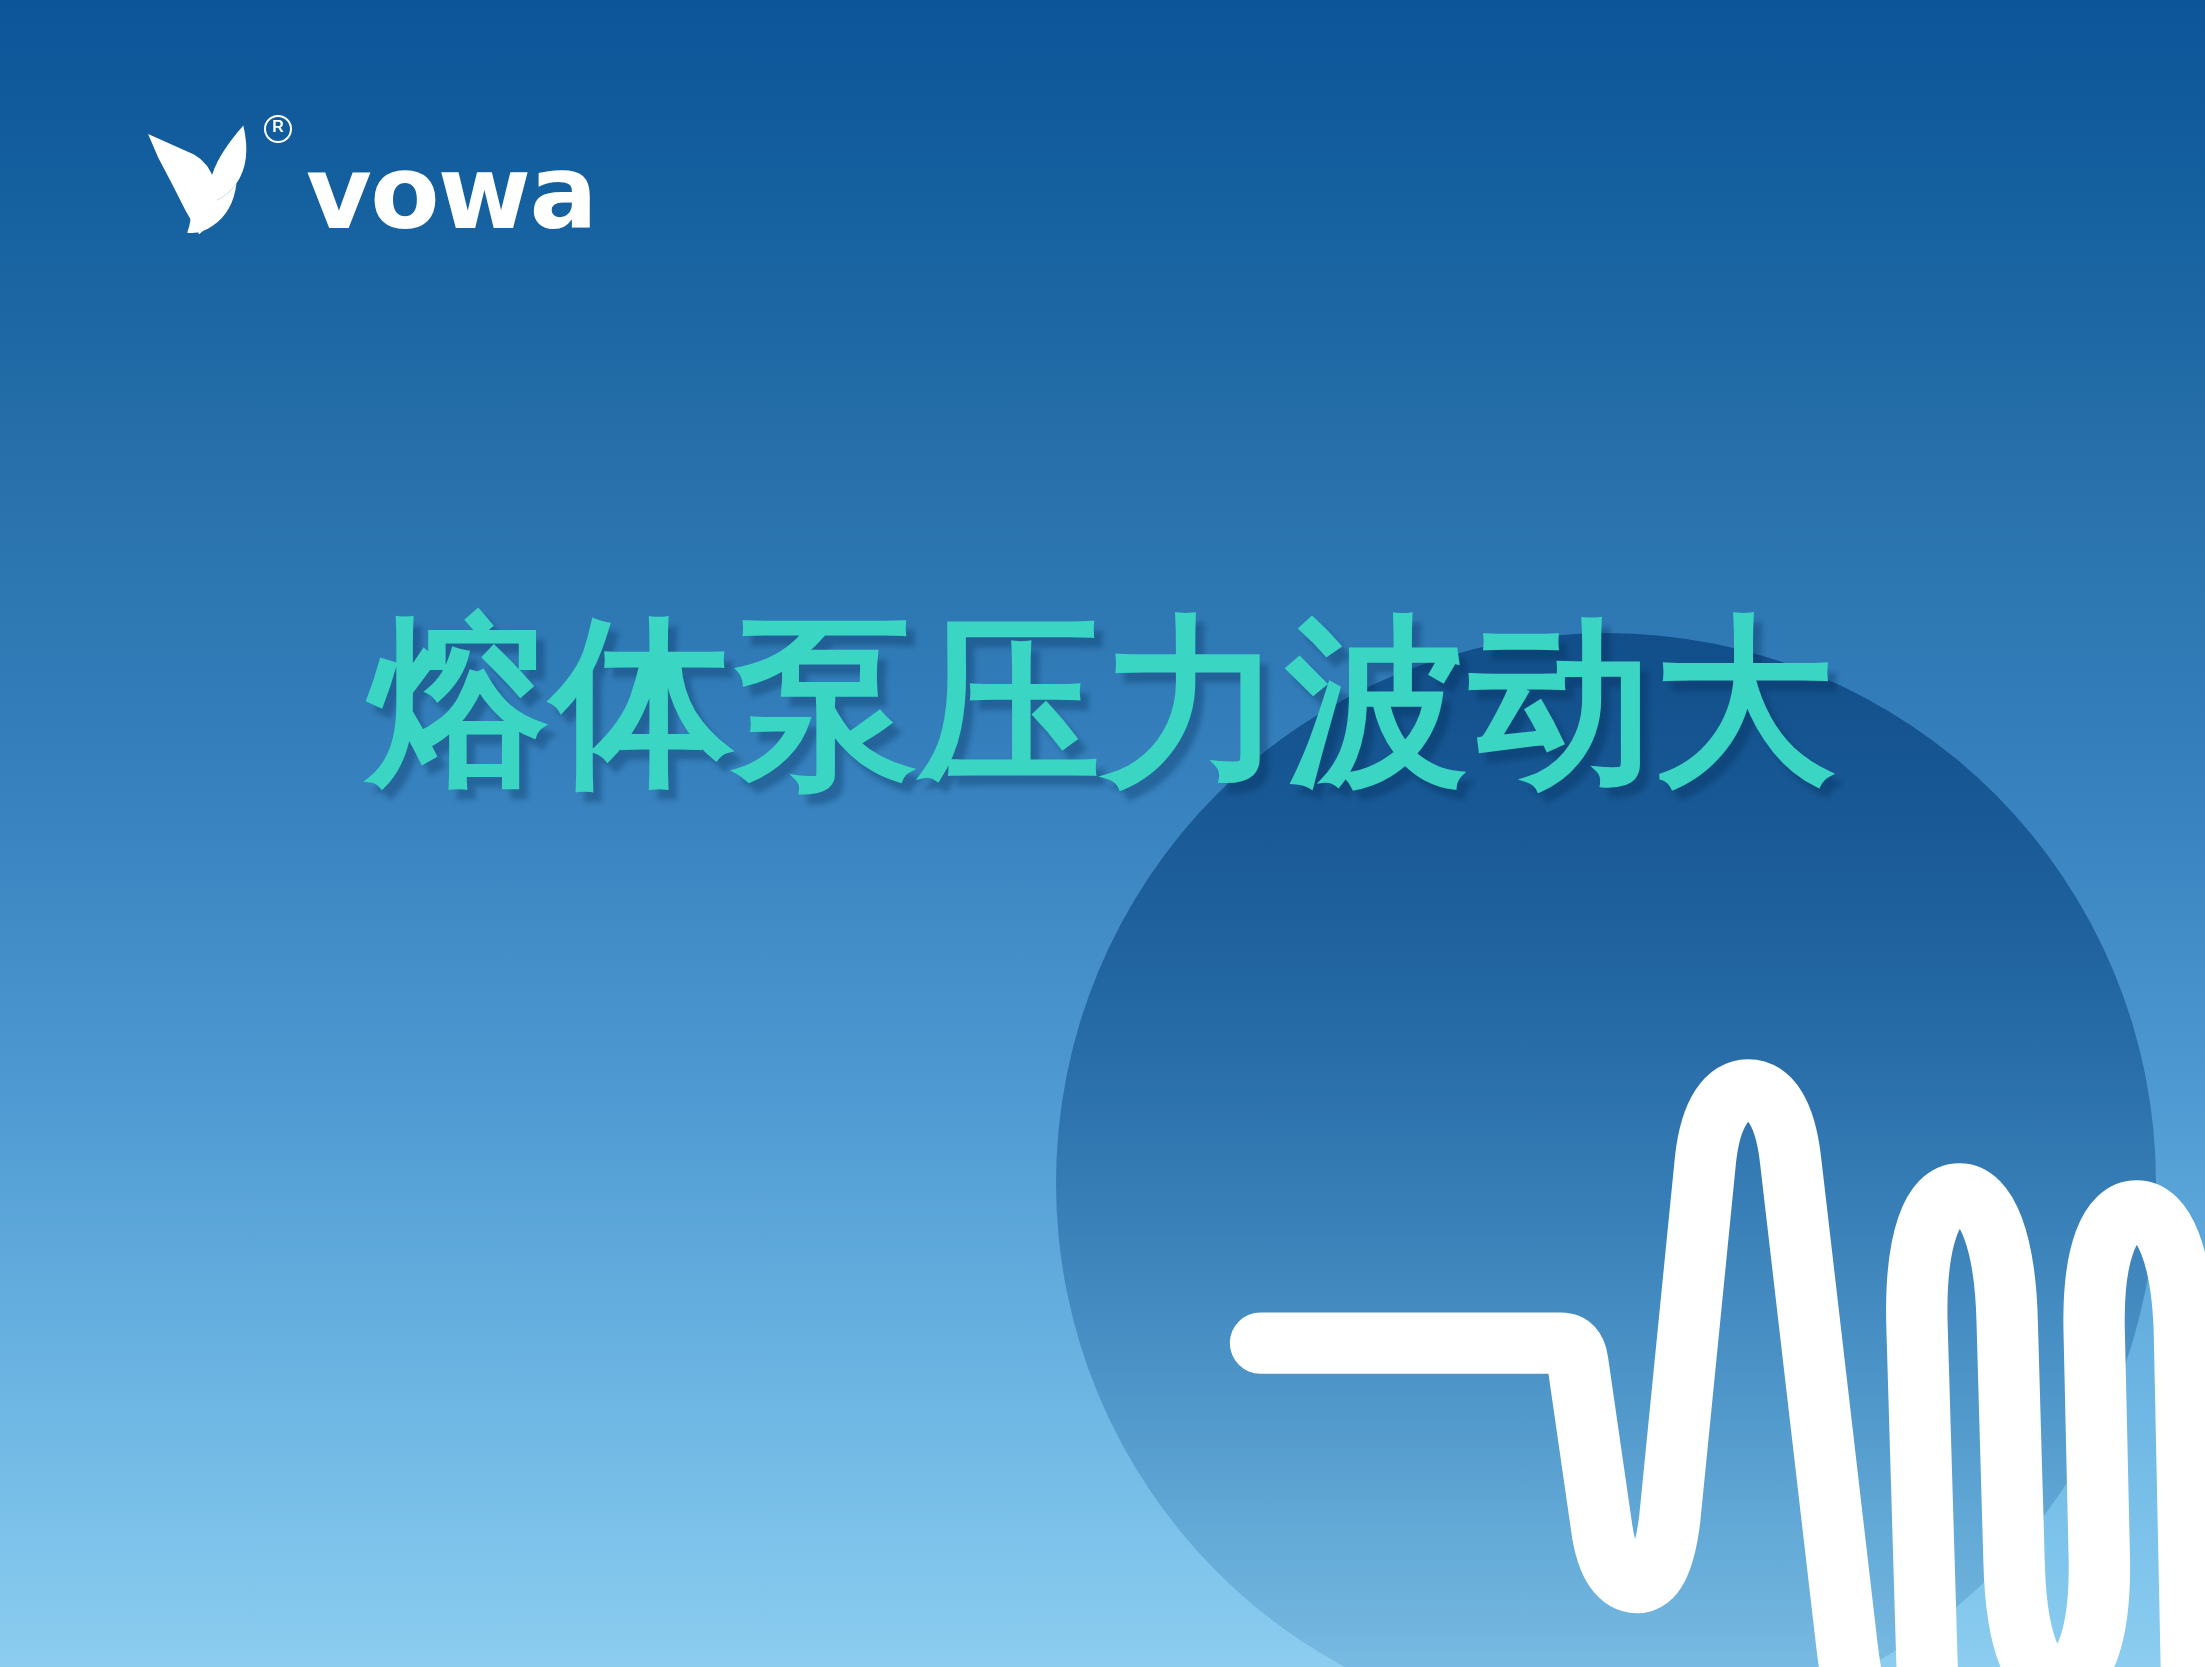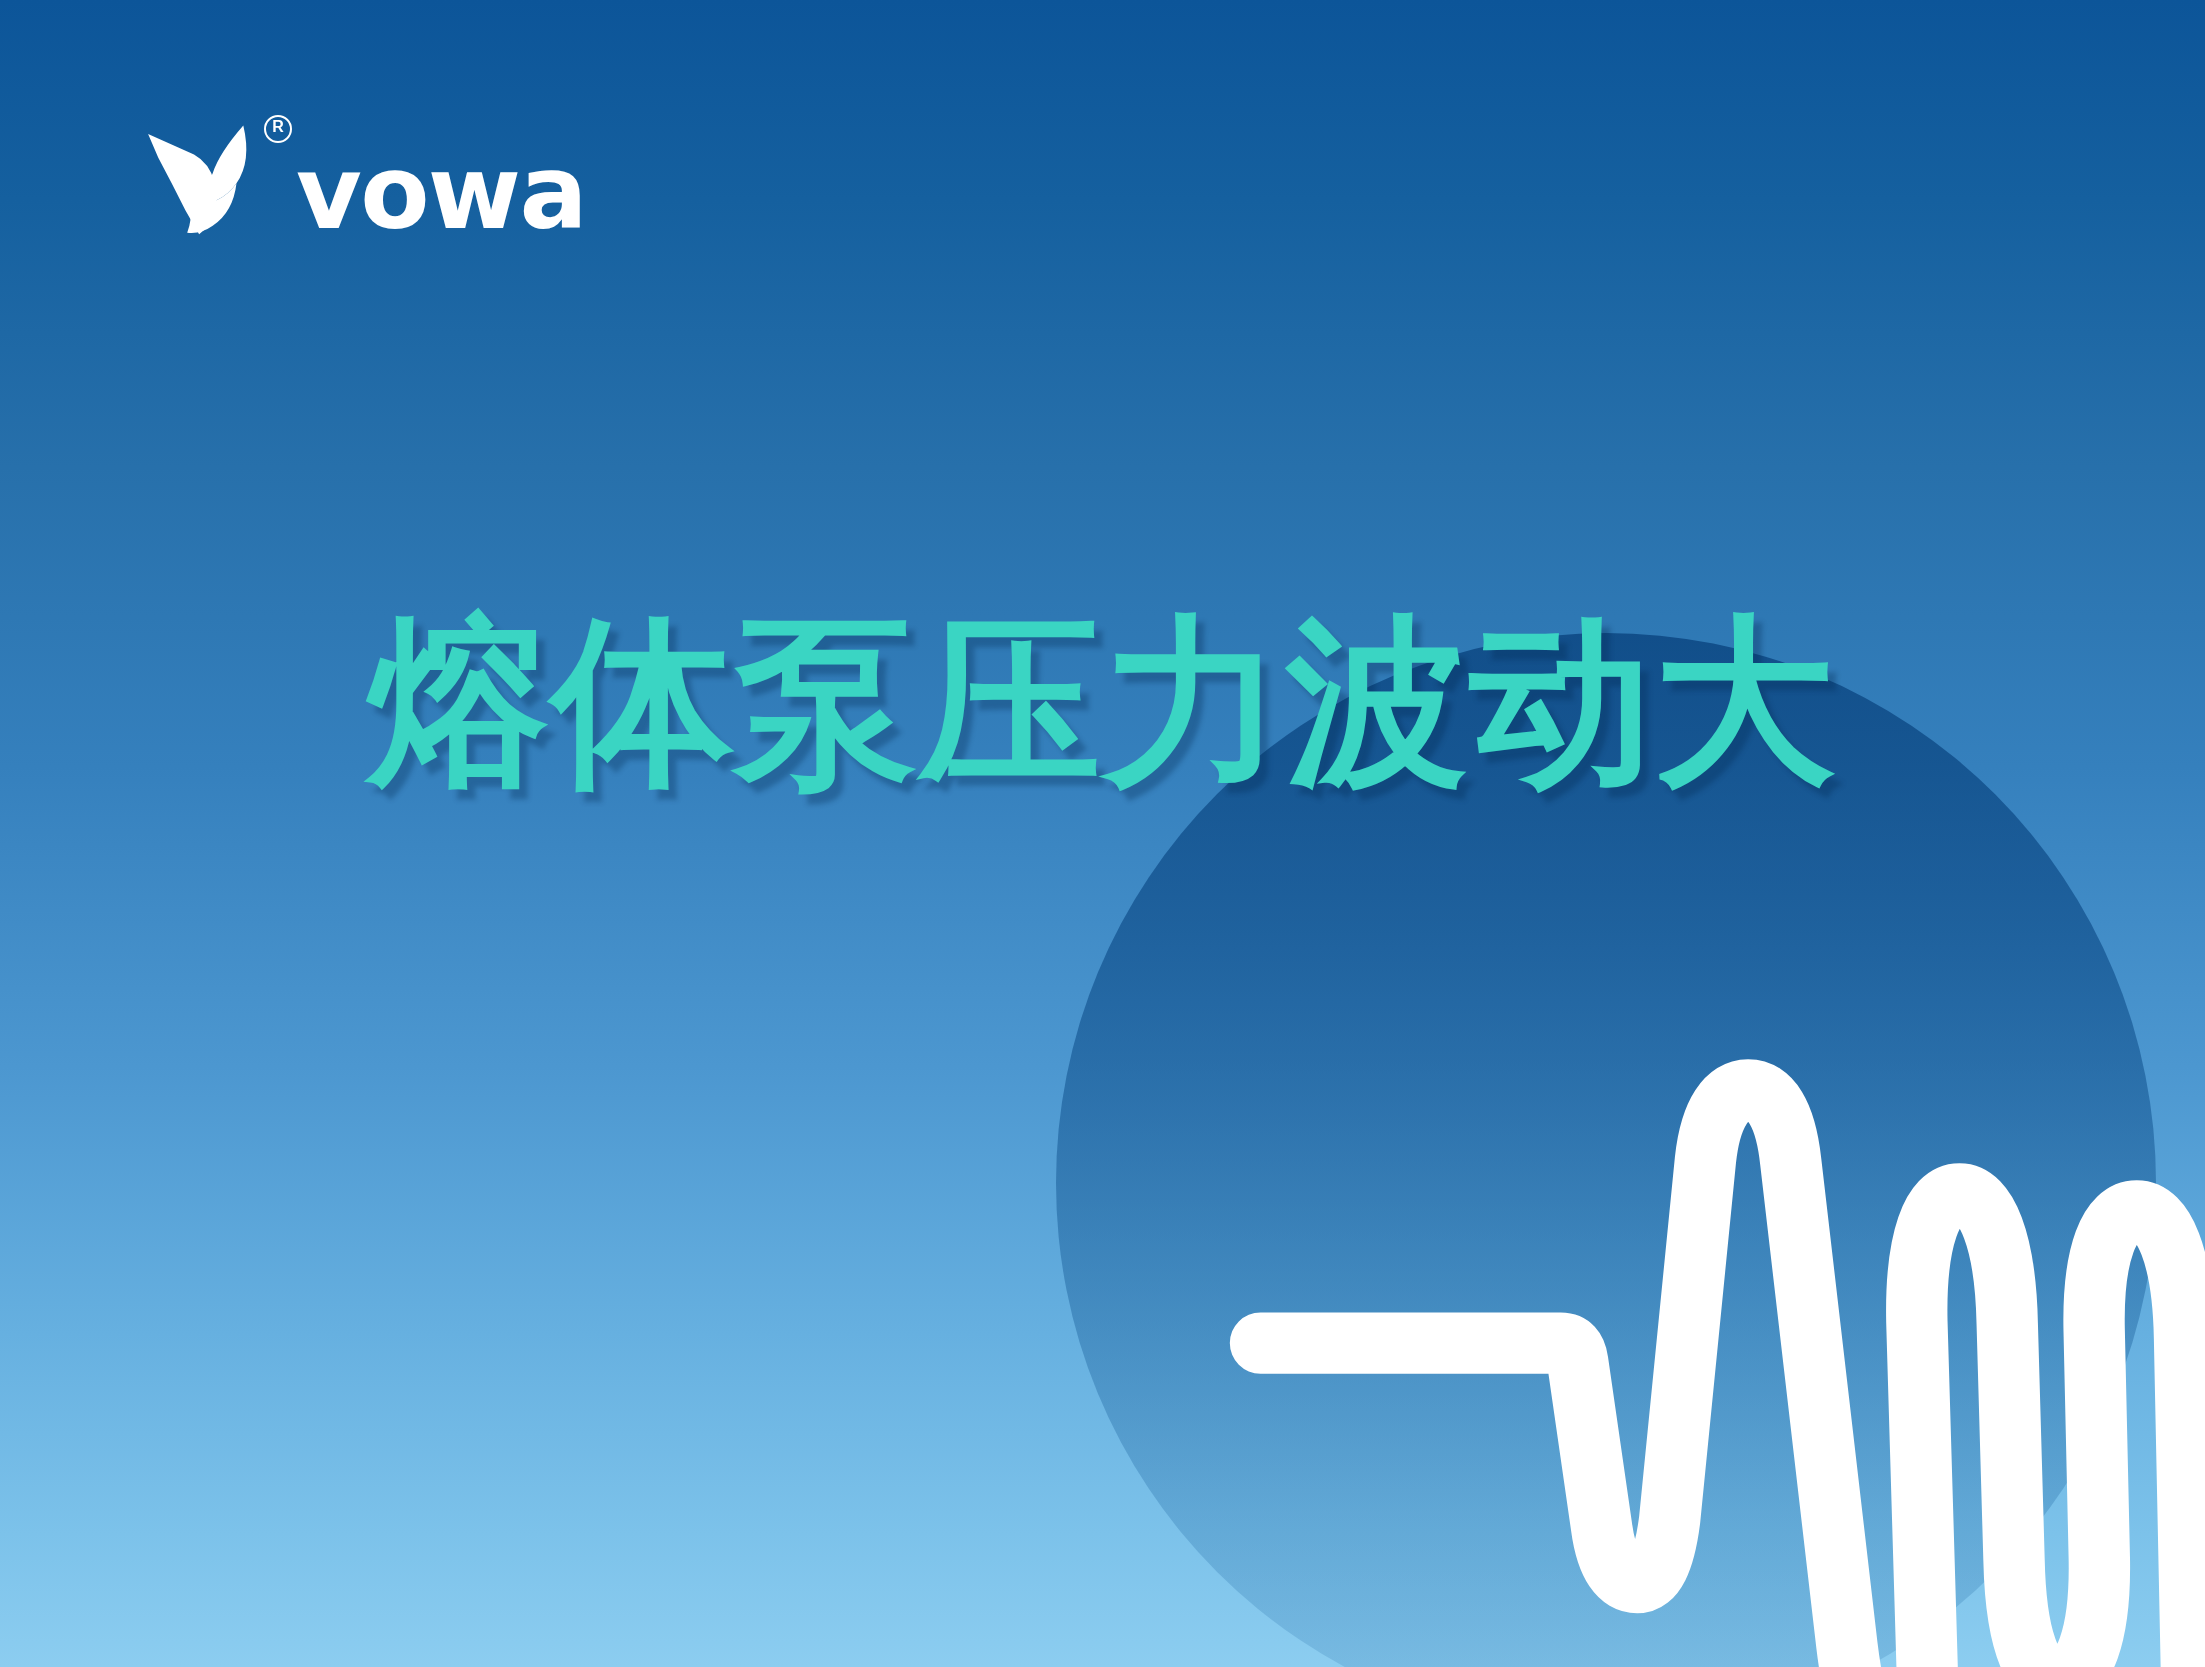--- a/index.html
+++ b/index.html
@@ -71,21 +71,21 @@
     line-height: 19.6px;
     text-align: center;
     font-weight: 700;
   }
   #logo-word {
     color: #ffffff;
     font-size: 101px;
     line-height: 0.84;
     font-weight: 700;
     letter-spacing: -1.7px;
-    margin-left: 17px;
+    margin-left: 27px;
     margin-bottom: 1.7px;
     font-family: "DejaVu Sans", "Liberation Sans", sans-serif;
   }
 
   
   #headline {
     position: absolute;
     left: 0;
     top: 611px;
     width: 2205px;

